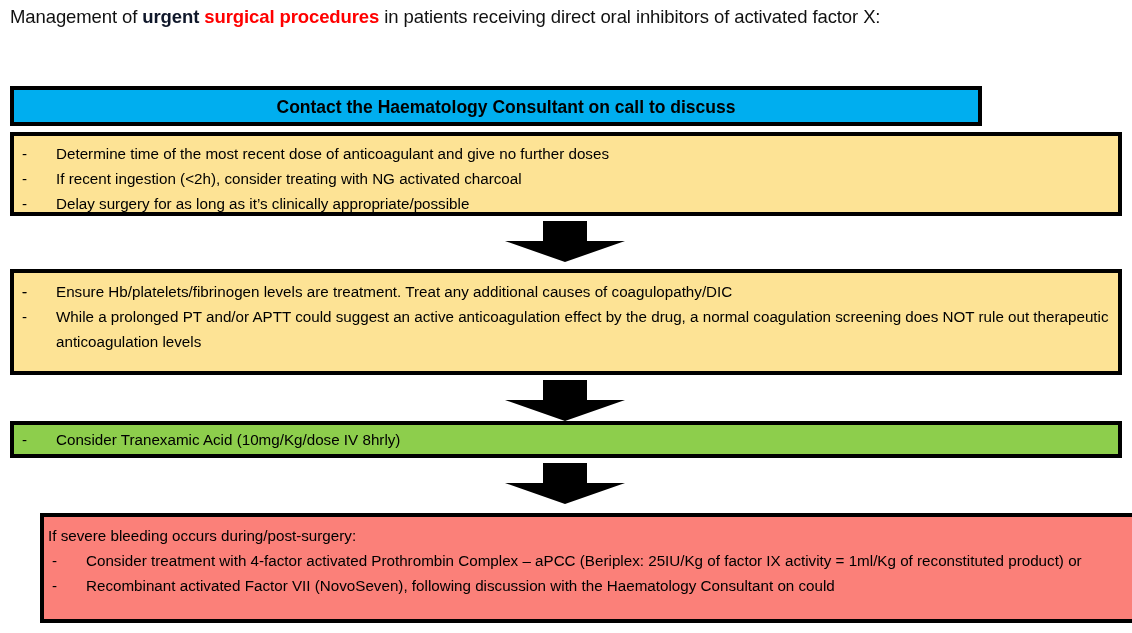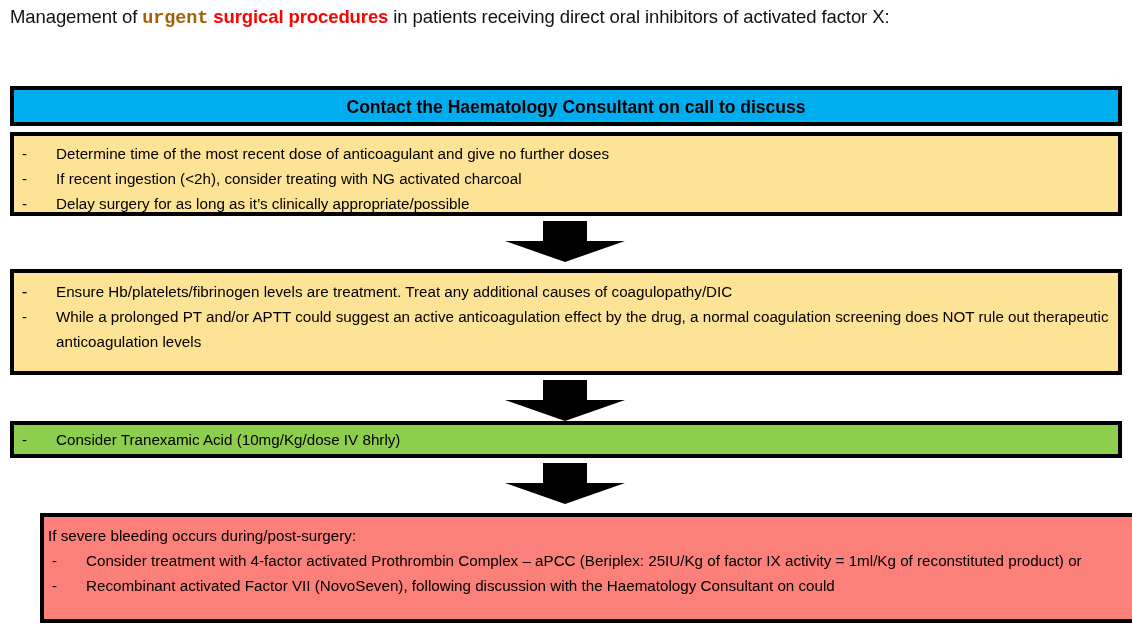--- a/index.html
+++ b/index.html
@@ -21,21 +21,21 @@
     position: absolute;
     left: 10px;
     top: 4px;
     width: 1110px;
     font-size: 18.5px;
     line-height: 26px;
     color: #111111;
     letter-spacing: -0.1px;
   }
   .title-block .hl        { color: #ff0000; font-weight: bold; }
-  .title-block .hl-bold   { color: #a16207; font-weight: bold; font-family: Liberation Mono, monospace; }
+  .title-block .hl-bold   { color: #0f172a; font-weight: bold; }
 
   
   .flowbox {
     position: absolute;
     box-sizing: border-box;
     border: 4px solid #000000;
     overflow: hidden;
   }
   .box-blue   { background: #00aeef; }
   .box-yellow { background: #fde395; }
@@ -87,21 +87,21 @@
   }
   .arrow svg { display: block; width: 100%; height: 100%; }
 </style>
 </head>
 <body>
 
 <div class="title-block">
   <span>Management of </span><span class="hl-bold">urgent</span><span class="hl"> surgical procedures</span><span> in patients receiving direct oral inhibitors of activated factor X:</span>
 </div>
 
-<div class="flowbox box-blue" style="left:10px; top:86px; width:1112px; height:40px;padding-left:20px;">
+<div class="flowbox box-blue" style="left:10px; top:86px; width:972px; height:40px;padding-left:20px;">
   <div class="banner-text">Contact the Haematology Consultant on call to discuss</div>
 </div>
 
 <div class="flowbox box-yellow" style="left:10px; top:132px; width:1112px; height:84px;">
   <ul class="bullets" style="padding-top:5px;">
     <li class="bullet">
       <span class="dash">-</span><span>Determine time of the most recent dose of anticoagulant and </span><b>give no further doses</b>
     </li>
     <li class="bullet">
       <span class="dash">-</span><span>If recent ingestion (&lt;2h), consider treating with NG </span><b>activated charcoal</b>

